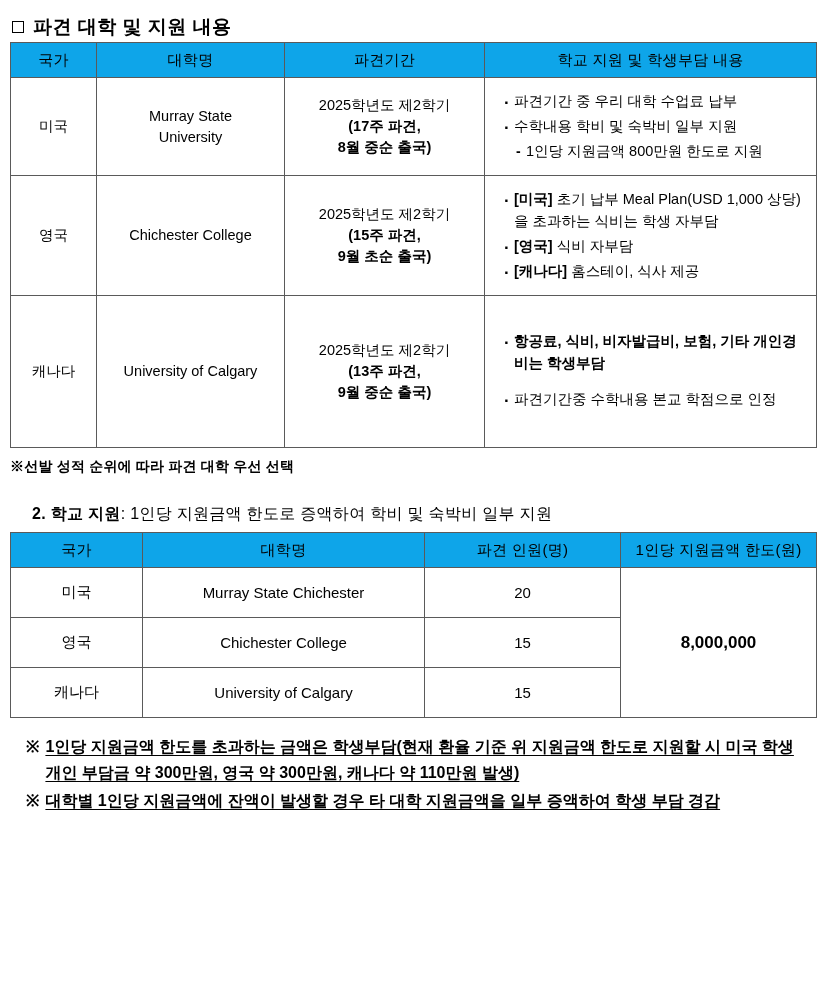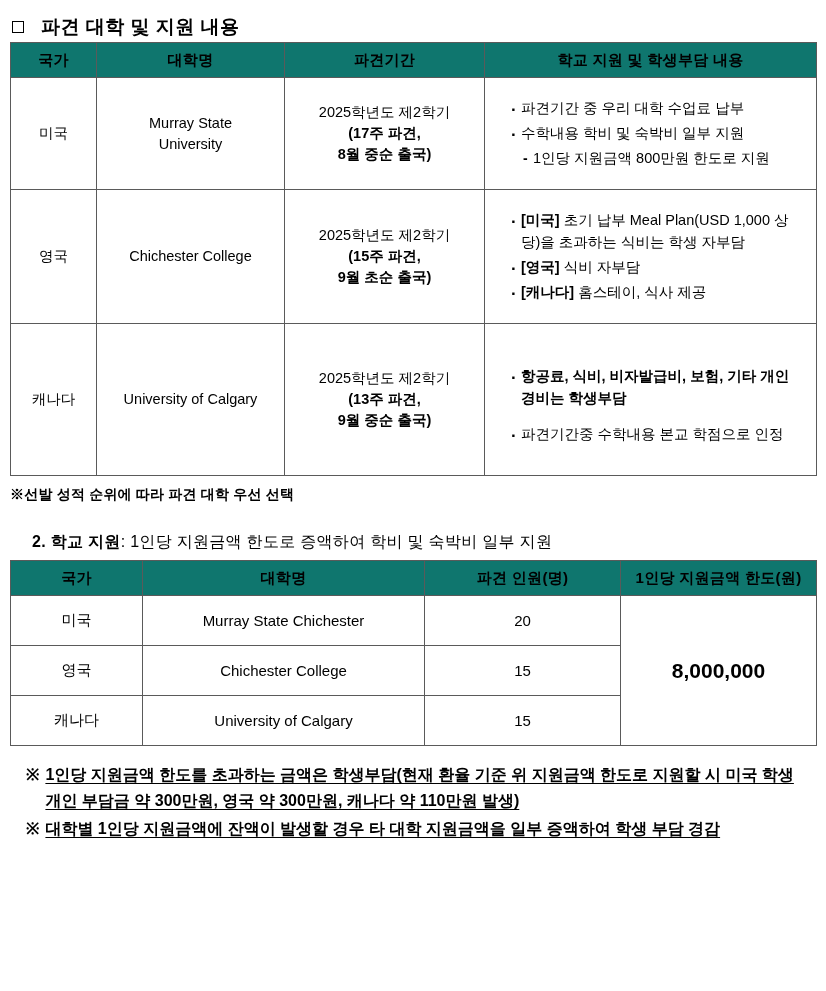--- a/index.html
+++ b/index.html
@@ -20,21 +20,21 @@
     box-sizing: border-box;
     width: 826px;
   }
   .h1 {
     font-size: 19px;
     font-weight: bold;
     letter-spacing: 0.5px;
     margin: 0 0 2px 2px;
     display: flex;
     align-items: center;
-    gap: 17px;
+    gap: 9px;
   }
   .sq {
     display: inline-block;
     width: 12px;
     height: 12px;
     border: 1.6px solid #000;
     box-sizing: border-box;
   }
   .h2 {
     font-size: 16px;
@@ -54,43 +54,43 @@
     width: 806px;
   }
   table.t2 {
     width: 806px;
   }
   .t1 th, .t1 td, .t2 th, .t2 td {
     border: 1px solid #5a5a5a;
     vertical-align: middle;
   }
   .t1 th, .t2 th {
-    background: #0f766e;
+    background: #0ea5e9;
     font-size: 15px;
-    font-weight: bold;
+    font-weight: normal;
     height: 32px;
     text-align: center;
     letter-spacing: 0.3px;
   }
   .t1 td {
     font-size: 14.5px;
     text-align: center;
     padding: 8px 4px;
     line-height: 1.45;
   }
   .t1 td.sup {
     text-align: left;
     padding: 8px 10px 8px 12px;
     font-size: 14.5px;
   }
   .t1 .bold {
     font-weight: bold;
   }
   .bullet-list {
-    margin: 12px;
+    margin: 5px;
     padding: 0;
     list-style: none;
   }
   .bullet-list li {
     position: relative;
     padding-left: 12px;
     margin-bottom: 3px;
     line-height: 1.5;
   }
   .bullet-list li::before {
@@ -118,21 +118,21 @@
     letter-spacing: 0.2px;
   }
   .t2 td {
     font-size: 15px;
     text-align: center;
     height: 45px;
     padding: 2px;
   }
   .t2 td.amount {
     font-weight: bold;
-    font-size: 21px;
+    font-size: 17px;
     text-align: center;
   }
   .footnotes {
     margin: 16px 16px 0 16px;
     font-size: 16px;
     font-weight: bold;
     line-height: 1.62;
   }
   .footnotes .fn {
     display: flex;

